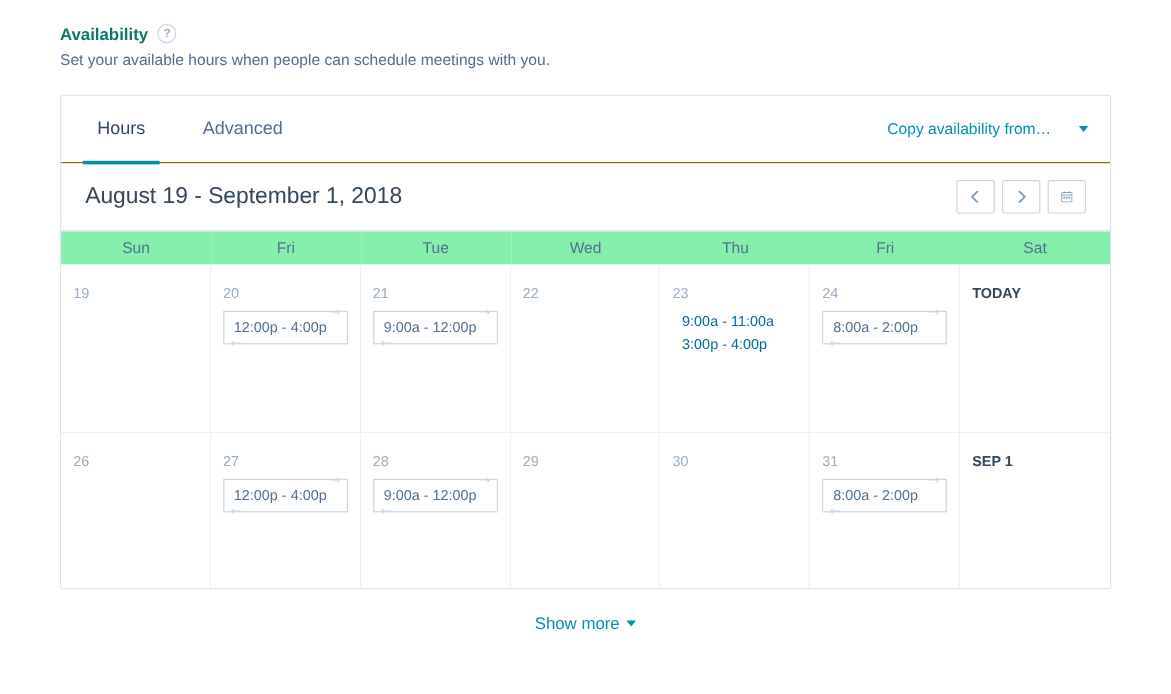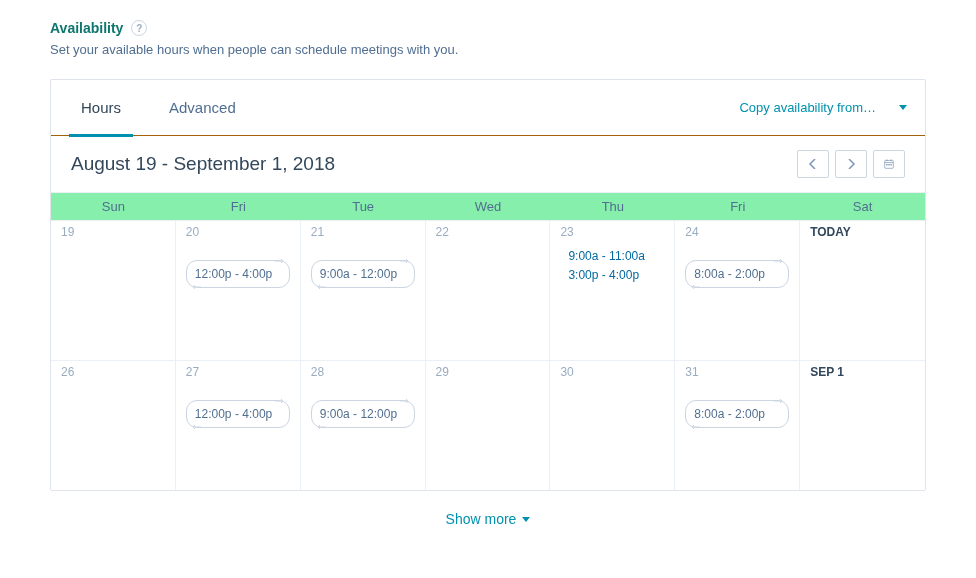--- a/index.html
+++ b/index.html
@@ -46,31 +46,31 @@
   .btn svg { width: 10px; height: 10px; }
 
   .grid { display: grid; grid-template-columns: repeat(7, 1fr); }
   .dayhead {
     border-top: 1px solid #eaf0f6; padding: 6px 0; text-align: center;
     color: #516f90; font-size: 13px; font-weight: 500; background: #86efac;
   }
 
   .cell {
     border-top: 1px solid #eaf0f6; border-right: 1px solid #eaf0f6;
-    min-height: 140px; padding: 4px 10px; position: relative; background: #fff;
+    min-height: 140px; padding: 16px 10px; position: relative; background: #fff;
   }
   .cell:nth-child(7n) { border-right: none; }
   .row2 .cell { min-height: 130px; }
 
   .daynum { font-size: 12px; color: #99acc2; margin-bottom: 8px; }
   .daynum.bold { font-weight: 700; color: #33475b; }
 
   .slotbox {
-    border: 1px solid #cbd6e2; border-radius: 11px; padding: 6px 8px;
-    font-size: 12px; color: #516f90; position: relative; margin-top: 21px;
+    border: 1px solid #cbd6e2; border-radius: 0; padding: 6px 8px;
+    font-size: 12px; color: #516f90; position: relative; margin-top: 8px;
   }
   .slot-arrow {
     position: absolute; width: 10px; height: 6px; color: #cbd6e2;
   }
   .slot-arrow.tr { top: -3px; right: 4px; }
   .slot-arrow.bl { bottom: -3px; left: 4px; transform: rotate(180deg); }
   .slot-arrow svg { width: 10px; height: 6px; display: block; }
 
   .plain-slot { font-size: 12px; color: #0369a1; line-height: 1.6; padding-left: 8px; }
 

